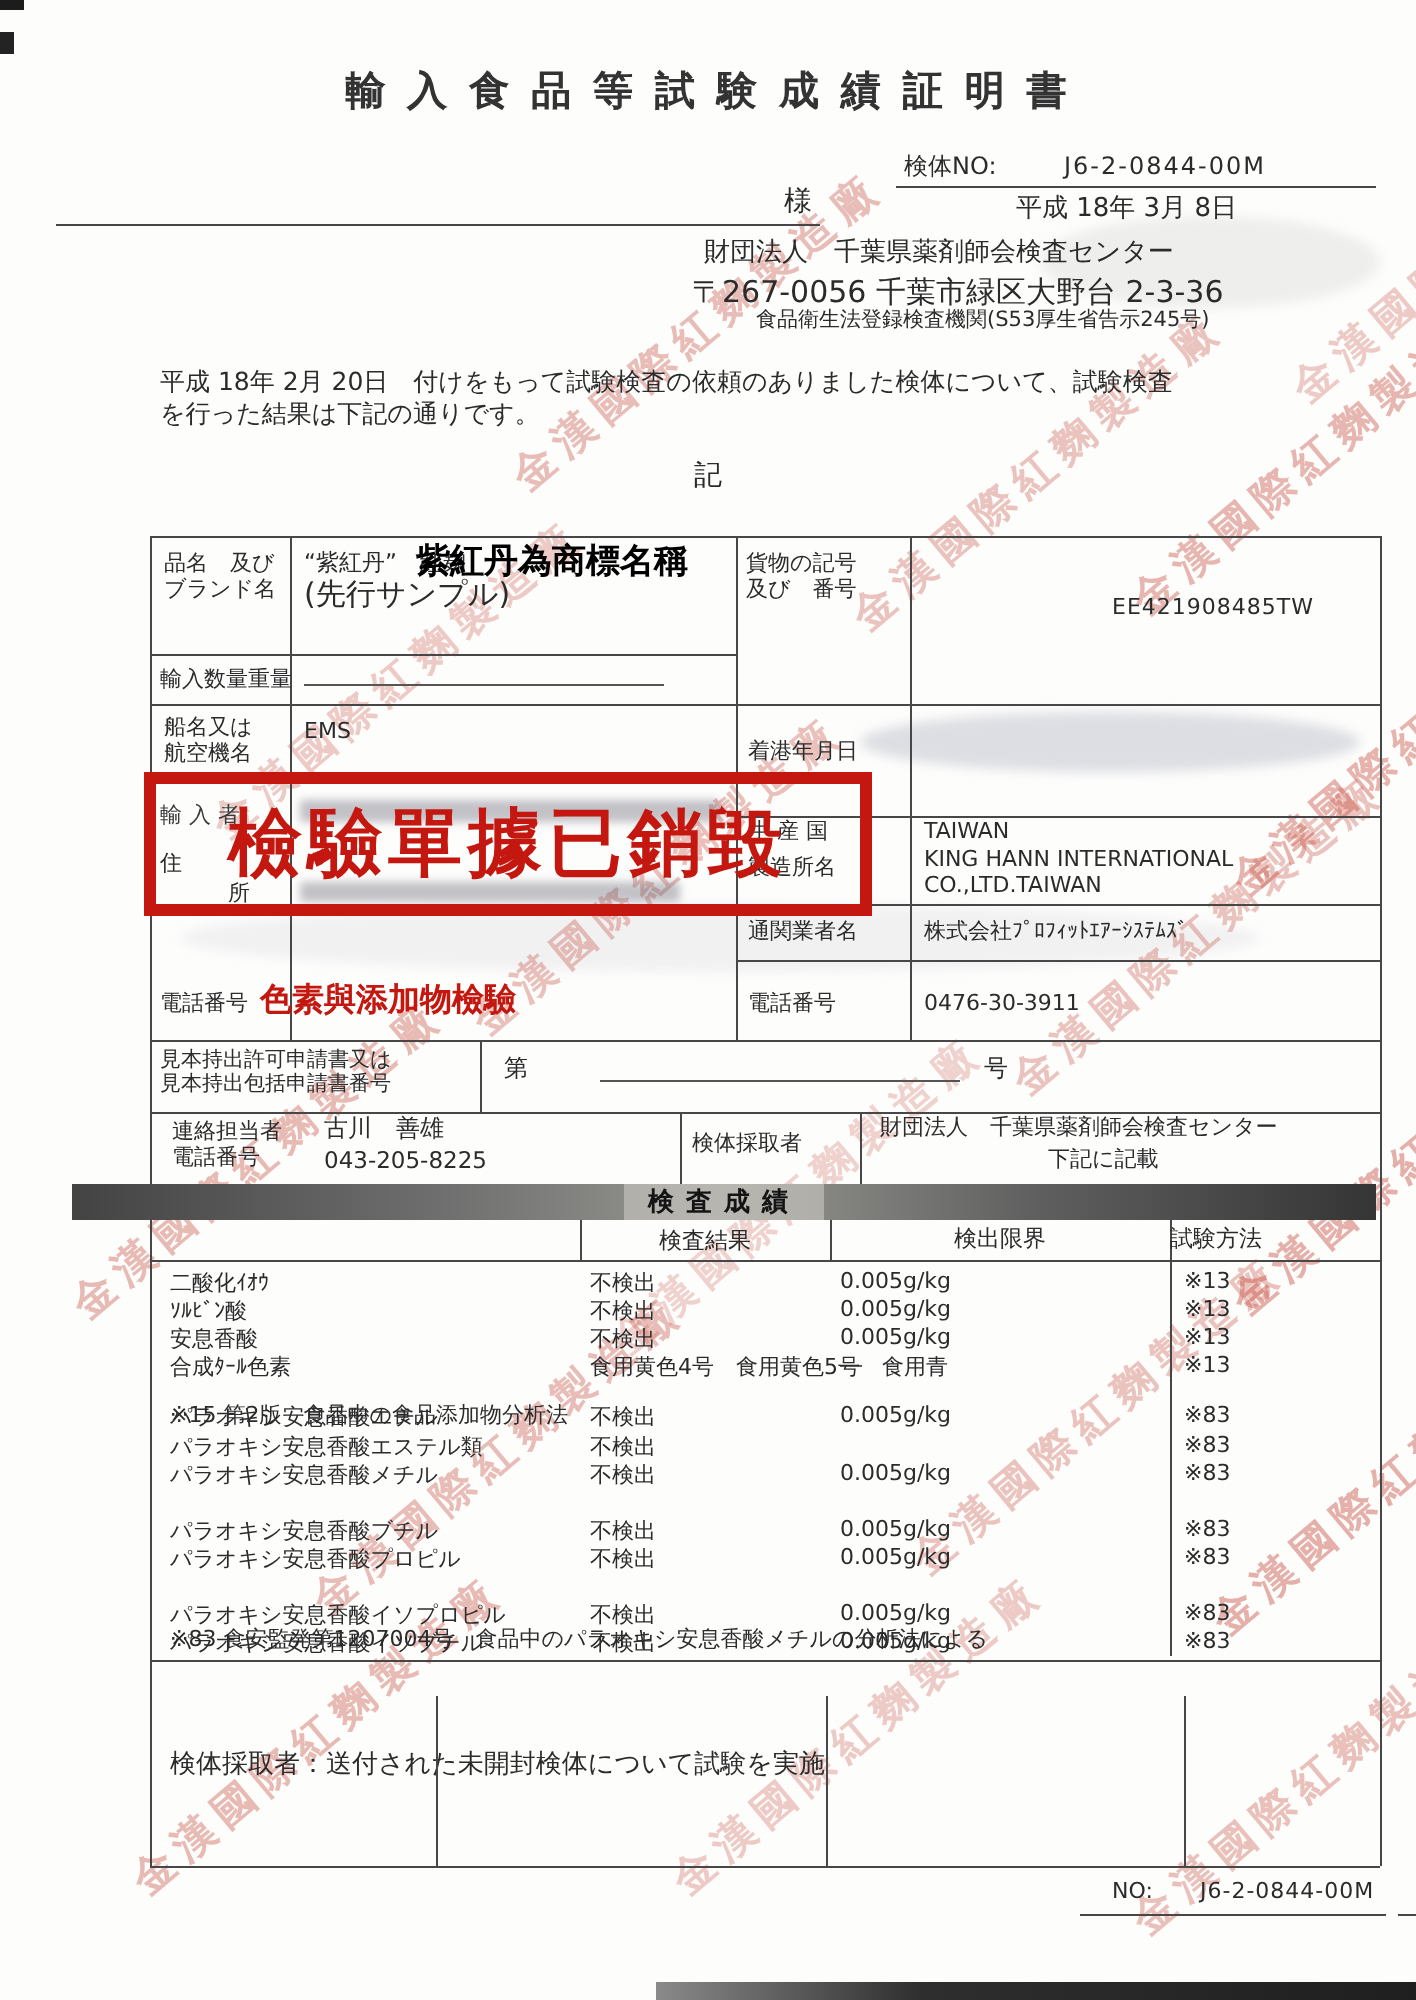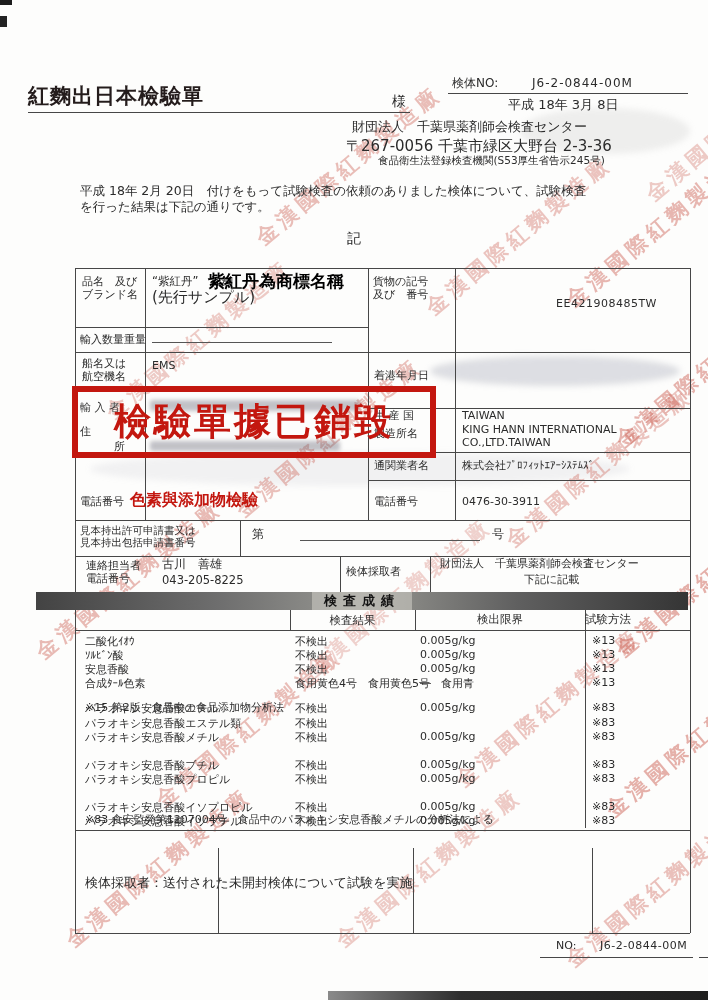--- a/index.html
+++ b/index.html
@@ -48,28 +48,28 @@
   <span class="wm" style="left:30px;top:644px;opacity:.40;">金漢國際紅麴製造廠</span>
   <span class="wm" style="left:300px;top:662px;opacity:.26;">金漢國際紅麴製造廠</span>
   <span class="wm" style="left:610px;top:642px;opacity:.46;">金漢國際紅麴製造廠</span>
   <span class="wm" style="left:150px;top:792px;opacity:.38;">金漢國際紅麴製造廠</span>
   <span class="wm" style="left:450px;top:772px;opacity:.34;">金漢國際紅麴製造廠</span>
   <span class="wm" style="left:600px;top:802px;opacity:.46;">金漢國際紅麴製造廠</span>
   <span class="wm" style="left:60px;top:932px;opacity:.40;">金漢國際紅麴製造廠</span>
   <span class="wm" style="left:330px;top:932px;opacity:.30;">金漢國際紅麴製造廠</span>
   <span class="wm" style="left:560px;top:952px;opacity:.36;">金漢國際紅麴製造廠</span>
 
+  <div class="t" style="left:0;top:34px;width:708px;text-align:center;font-size:20px;font-weight:bold;letter-spacing:2px;color:#333;">輸 入 食 品 等 試 験 成 績 証 明 書</div>
 
   <div class="t" style="left:452px;top:77px;font-size:12px;">検体NO:</div>
   <div class="t" style="left:532px;top:77px;font-size:12px;letter-spacing:1px;">J6-2-0844-00M</div>
   <div class="hl" style="left:448px;top:93px;width:240px;"></div>
 
   <div class="t" style="left:508px;top:98px;font-size:13px;">平成 18年 3月 8日</div>
 
-  <div class="t" style="left:28px;top:84px;font-size:21px;font-weight:900;letter-spacing:1px;color:#241c1c;">紅麴出日本檢驗單</div>
   <div class="t" style="left:392px;top:93px;font-size:14px;">様</div>
   <div class="hl" style="left:28px;top:112px;width:382px;"></div>
 
   <div class="t" style="left:352px;top:120px;font-size:13px;">財団法人　千葉県薬剤師会検査センター</div>
   <div class="t" style="left:346px;top:138px;font-size:15px;">〒267-0056 千葉市緑区大野台 2-3-36</div>
   <div class="t" style="left:378px;top:154px;font-size:10.5px;">食品衛生法登録検査機関(S53厚生省告示245号)</div>
 
   <div class="t" style="left:80px;top:184px;font-size:12.5px;">平成 18年 2月 20日　付けをもって試験検査の依頼のありました検体について、試験検査</div>
   <div class="t" style="left:80px;top:200px;font-size:12.5px;">を行った結果は下記の通りです。</div>
   <div class="t" style="left:0;top:230px;width:708px;text-align:center;font-size:14px;">記</div>

